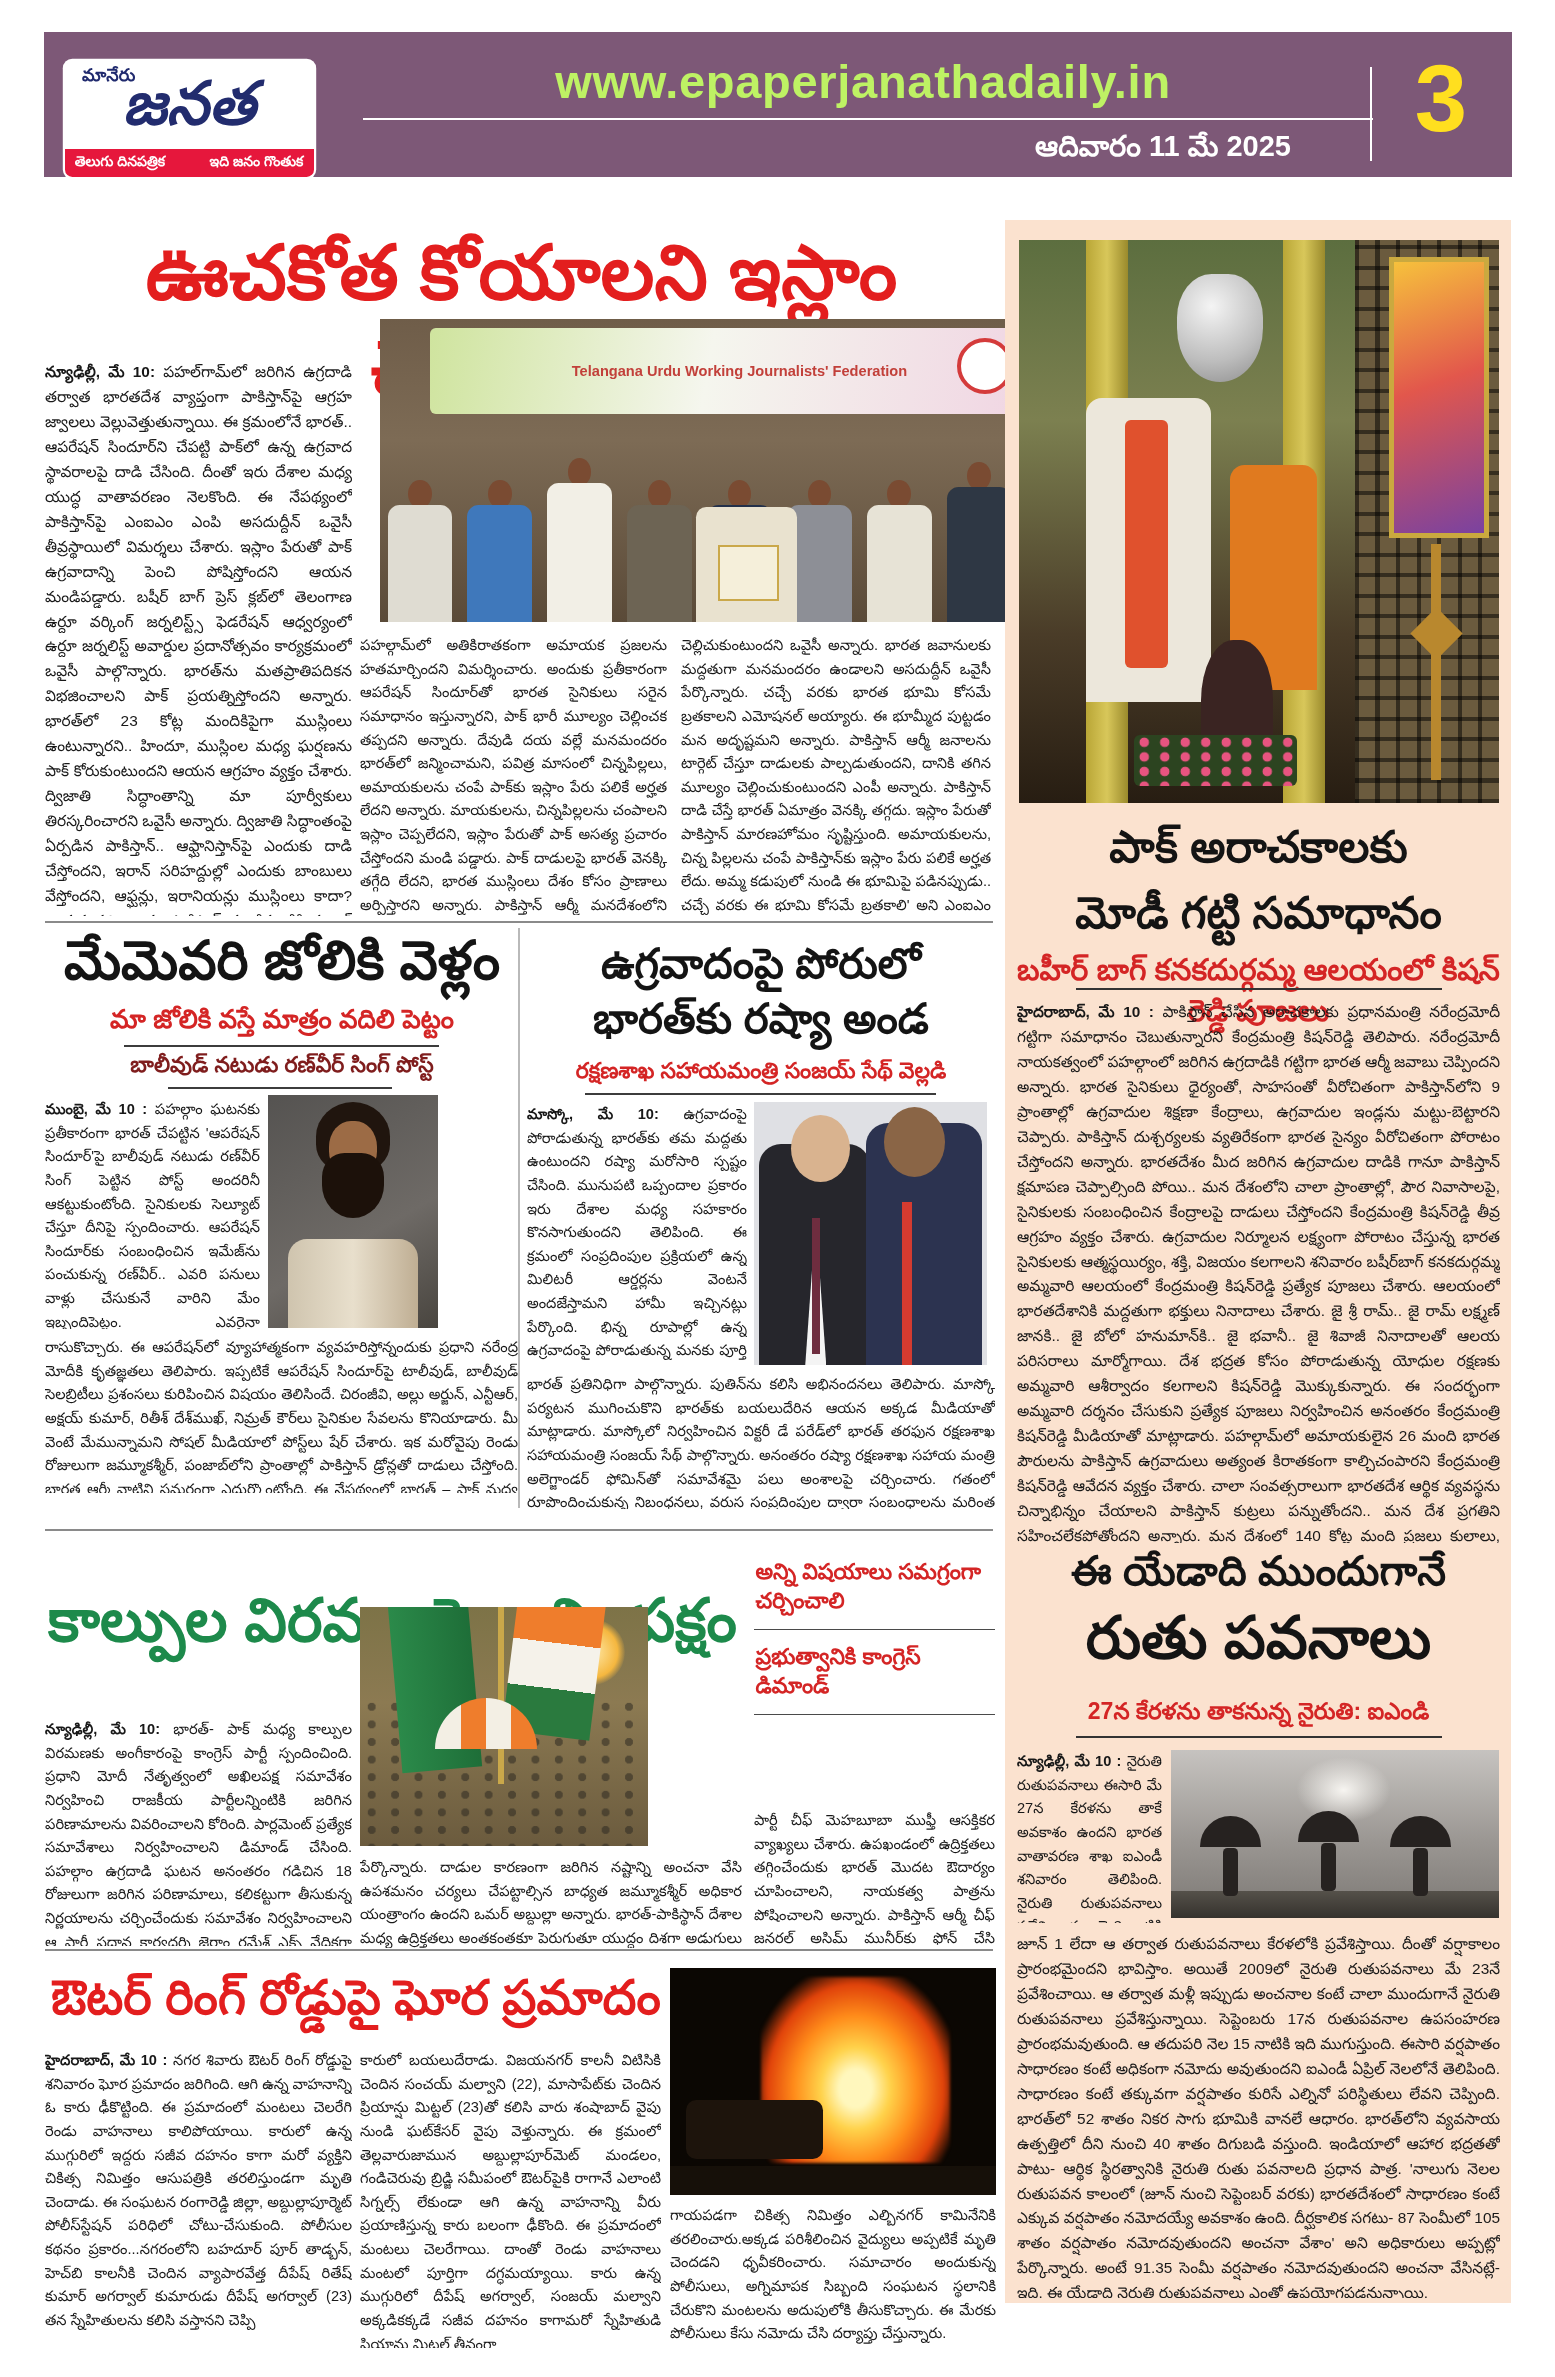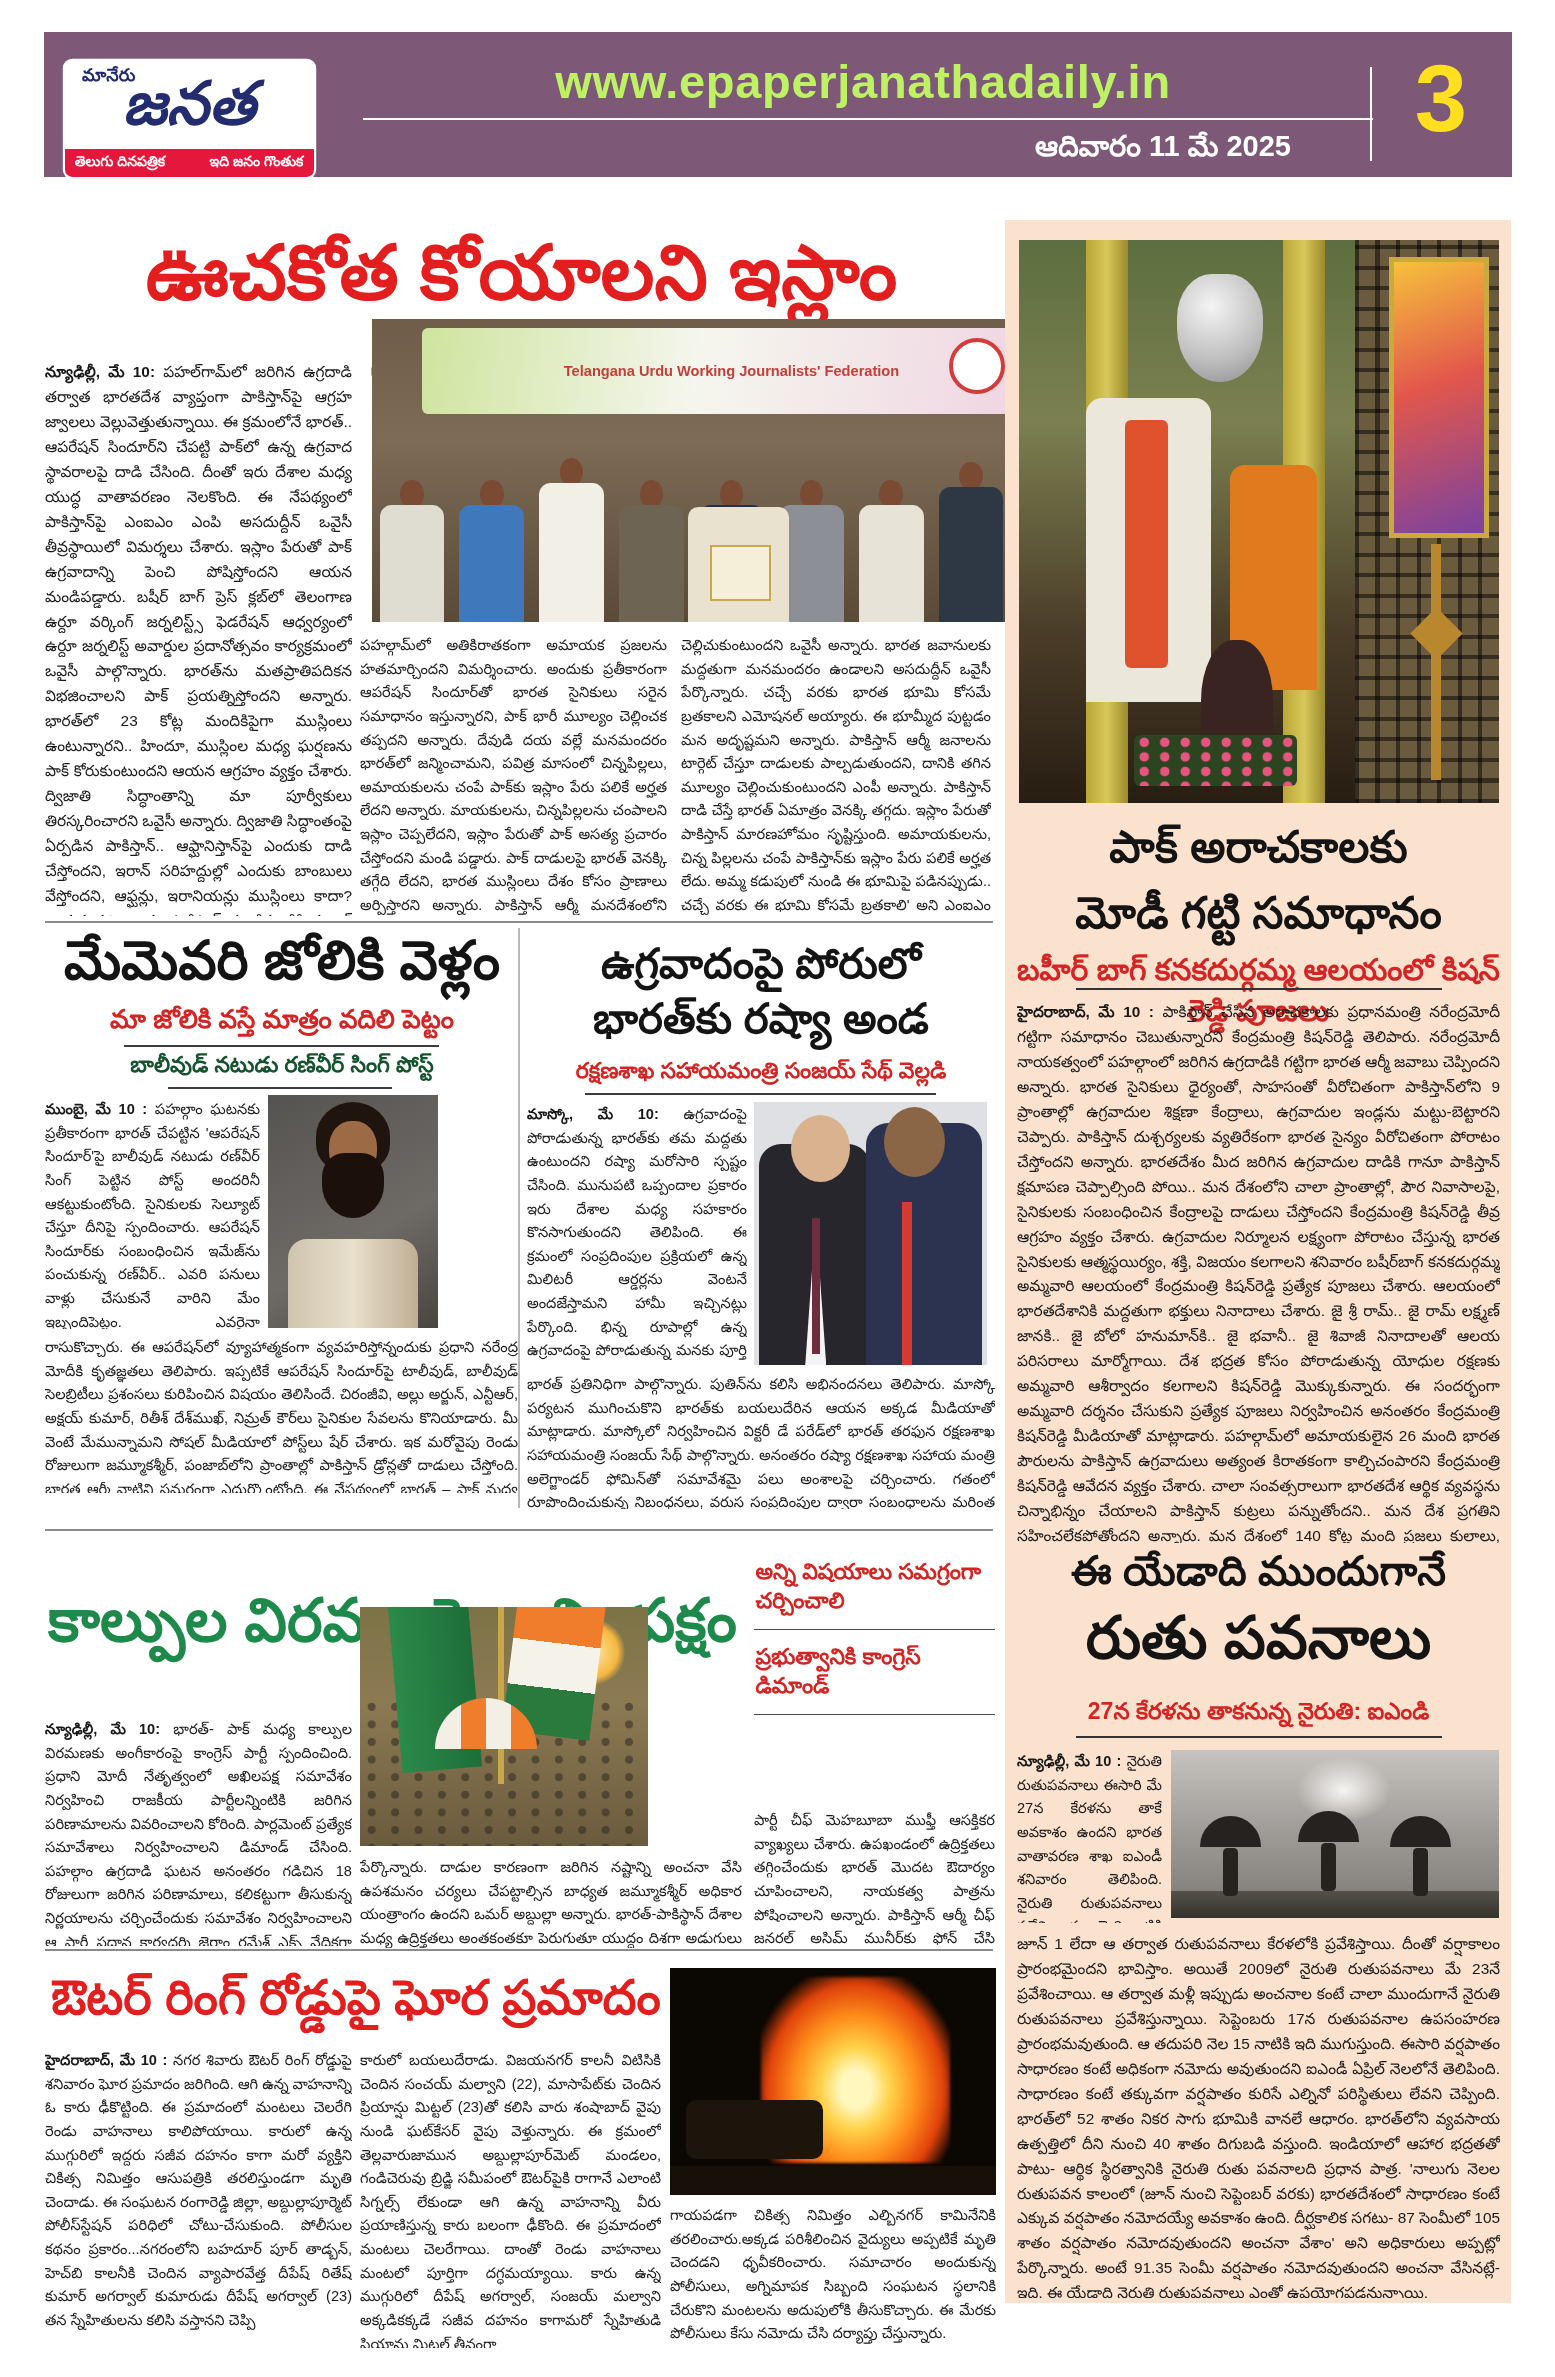--- a/index.html
+++ b/index.html
@@ -21,21 +21,21 @@
   .hl-red{position:absolute;color:#e31e1e;font-weight:bold;text-align:center;}
   .hl-blk{position:absolute;color:#141414;font-weight:bold;text-align:center;}
   .sub-red{position:absolute;color:#d42525;font-weight:bold;text-align:center;}
   .bodycol{position:absolute;font-size:14.6px;line-height:1.62;text-align:justify;color:#181818;overflow:hidden;}
   .bodycol b{font-weight:bold;}
   .hr{position:absolute;height:1.5px;background:#8a8a8a;}
   .vr{position:absolute;width:1.5px;background:#b9b9b9;}
   .rule-dark{position:absolute;height:1.5px;background:#3c3c3c;}
   .photo{position:absolute;overflow:hidden;background:#777;}
   
-  #ph-main{left:372px;top:319px;width:719px;height:303px;background:linear-gradient(180deg,#6f5d49,#7d6b55 40%,#5a4a38);}
+  #ph-main{left:380px;top:319px;width:719px;height:303px;background:linear-gradient(180deg,#6f5d49,#7d6b55 40%,#5a4a38);}
   #ph-main .banner{position:absolute;left:7%;top:8.8px;width:86%;height:86px;background:linear-gradient(100deg,#cfe49e 0%,#f5f6ee 45%,#f0d3e2 100%);border-radius:5.9px;display:flex;align-items:center;justify-content:center;}
   #ph-main .banner span{font-size:14.6px;font-weight:bold;color:#c2403a;text-align:center;width:74%;}
   #ph-main .logo-circ{position:absolute;right:12%;top:19px;width:48px;height:48px;border-radius:50%;background:#fff;border:4.4px solid #d43b3b;}
   .pgroup{position:absolute;bottom:0;left:0;right:0;height:64%;display:flex;justify-content:space-around;align-items:flex-end;}
   .person{width:9%;display:flex;flex-direction:column;align-items:center;}
   .person .head{width:23.4px;height:28px;border-radius:50%;background:#7a4b32;}
   .person .torso{width:100%;height:117px;border-radius:11.7px 11.7px 0 0;margin-top:-2.9px;}
   .t1{background:#dfdcd2}.t2{background:#3f78bb}.t3{background:#f2efe6;height:139px!important}.t4{background:#6d6454}
   .t5{background:#23304a}.t6{background:#8d8f96}.t7{background:#e7e3d6}.t8{background:#2e3744;height:135px!important}.t9{background:#cabfa8}
   #ph-main .seated{position:absolute;left:44%;bottom:0;width:14%;height:38%;background:#e9e2cf;border-radius:10.2px 10.2px 0 0;}
@@ -91,21 +91,21 @@
   .sil .stick{width:14.6px;height:48px;background:#262220;margin:1.5px auto 0;border-radius:4.4px;}
   
   #islam-hl{left:48px;top:225px;width:947px;font-size:76px;line-height:1.25;}
   #islam-c1{left:45px;top:360px;width:307px;height:556px;font-size:15.4px;}
   #islam-c2{left:360px;top:634px;width:307px;height:281px;}
   #islam-c3{left:681px;top:634px;width:310px;height:281px;}
   #hr-main{left:45px;top:921px;width:948px;}
   #ranveer-hl{left:45px;top:929px;width:474px;font-size:54px;}
   #ranveer-sub1{left:45px;top:1004px;width:474px;font-size:26px;}
   #ranveer-r1{left:124px;top:1045px;width:315px;}
-  #ranveer-sub2{left:45px;top:1052px;width:474px;font-size:22px;color:#14532d;font-weight:bold;text-align:center;position:absolute;}
+  #ranveer-sub2{left:45px;top:1052px;width:474px;font-size:22px;color:#7f1d1d;font-weight:bold;text-align:center;position:absolute;}
   #ranveer-r2{left:168px;top:1087px;width:224px;}
   #ranveer-c1{left:45px;top:1098px;width:215px;height:231px;}
   #ranveer-c2{left:45px;top:1336px;width:473px;height:157px;}
   #mid-vr{left:518px;top:928px;height:580px;}
   #russia-hl{left:527px;top:937px;width:468px;font-size:42px;line-height:1.3;}
   #russia-sub{left:527px;top:1058px;width:468px;font-size:22px;}
   #russia-r1{left:585px;top:1093px;width:351px;}
   #russia-c1{left:527px;top:1103px;width:220px;height:263px;}
   #russia-c2{left:527px;top:1373px;width:468px;height:136px;}
   #hr-mid{left:45px;top:1529px;width:948px;}

